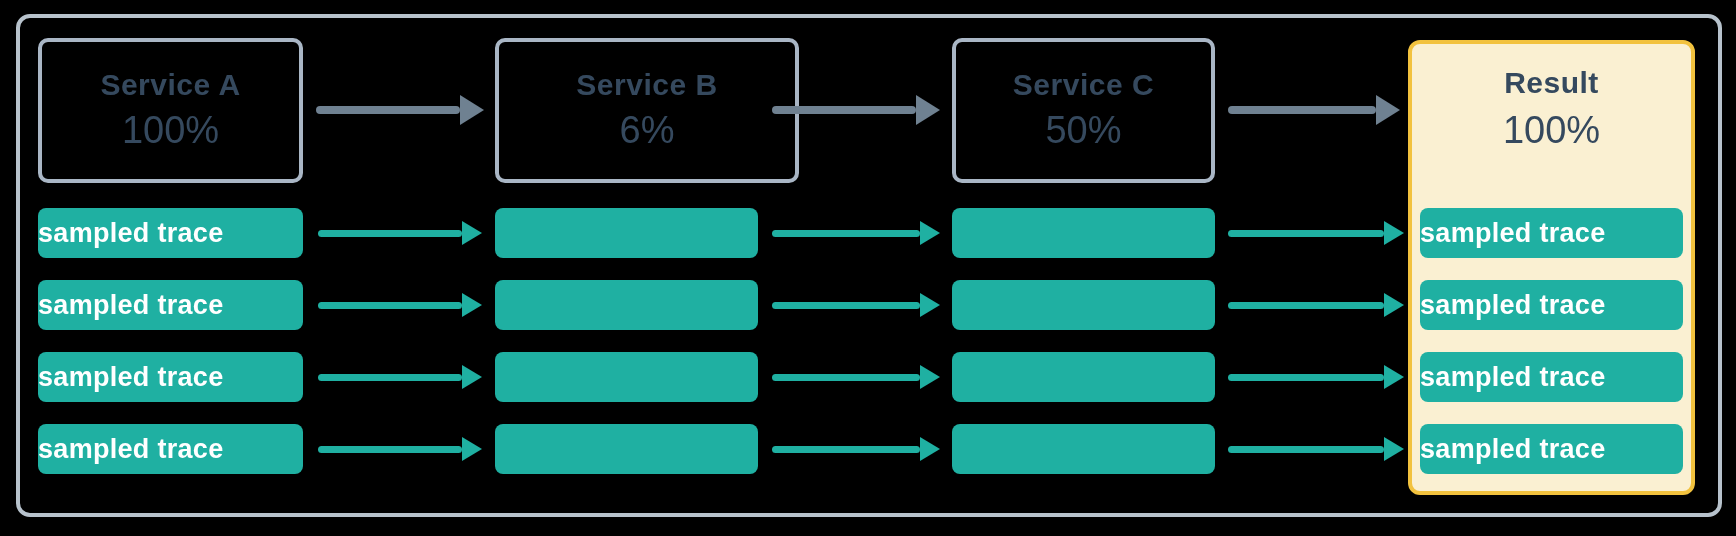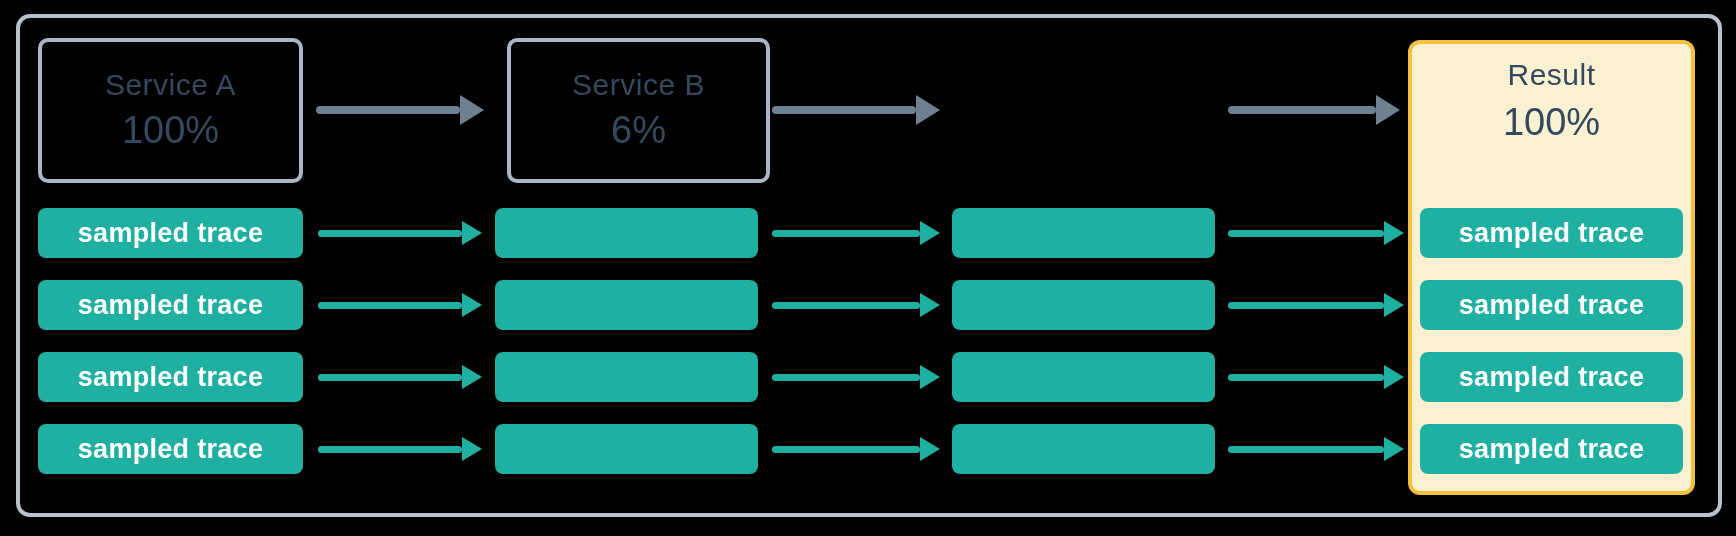--- a/index.html
+++ b/index.html
@@ -24,32 +24,32 @@
   .frame{
     position:absolute;left:16px;top:14px;width:1706px;height:503px;
     box-sizing:border-box;border:4px solid var(--frame-border);border-radius:14px;
   }
   .svc{
     position:absolute;top:38px;height:145px;box-sizing:border-box;
     border:4px solid var(--service-box-border);border-radius:10px;
     display:flex;flex-direction:column;align-items:center;justify-content:center;
     gap:6px;text-align:center;
   }
-  .svc-title{font-size:30px;font-weight:400;color:var(--heading-text);letter-spacing:.5px;line-height:1.15;text-align:center;}
+  .svc-title{font-size:30px;font-weight:700;color:var(--heading-text);letter-spacing:.5px;line-height:1.15;text-align:center;}
   .svc-rate{font-size:38px;font-weight:400;color:var(--heading-text);line-height:1.15;}
   .result-panel{
     position:absolute;left:1408px;top:40px;width:287px;height:455px;box-sizing:border-box;
     background:var(--result-background);
     border:4px solid var(--result-border);border-radius:12px;
     display:flex;flex-direction:column;align-items:center;
-    padding-top:14px;gap:8px;text-align:center;
+    padding-top:22px;gap:8px;text-align:center;
   }
   .bar{
     position:absolute;height:50px;background:var(--trace-teal);border-radius:8px;
-    display:flex;align-items:center;justify-content:center;
+    display:flex;align-items:center;justify-content:flex-start;
   }
   .bar-label{font-size:27px;font-weight:600;color:var(--trace-text);letter-spacing:.3px;}
   .arrow{position:absolute;display:flex;align-items:center;}
   .arrow i{display:block;}
   .arrow .shaft{flex:1;border-radius:4px;}
   .arrow .head{width:0;height:0;}
   .arrow.gray .shaft{height:8px;background:var(--flow-arrow-gray);}
   .arrow.gray .head{
     border-left:24px solid var(--flow-arrow-gray);
     border-top:15px solid transparent;border-bottom:15px solid transparent;
@@ -64,23 +64,27 @@
 <body>
 
 <div class="canvas">
 
   <div class="frame"></div>
 
   <div class="svc" style="left:38px;width:265px;">
     <div class="svc-title">Service A</div>
     <div class="svc-rate">100%</div>
   </div>
-  <div class="svc" style="left:495px;width:263px;margin-left:12px;">
+  <div class="svc" style="left:495px;width:304px;">
     <div class="svc-title">Service B</div>
     <div class="svc-rate">6%</div>
+  </div>
+  <div class="svc" style="left:952px;width:263px;">
+    <div class="svc-title">Service C</div>
+    <div class="svc-rate">50%</div>
   </div>
 
   <div class="result-panel">
     <div class="svc-title">Result</div>
     <div class="svc-rate">100%</div>
   </div>
 
   <div class="arrow gray" style="left:316px;top:95px;width:168px;height:30px;">
       <i class="shaft"></i>
       <i class="head"></i>

